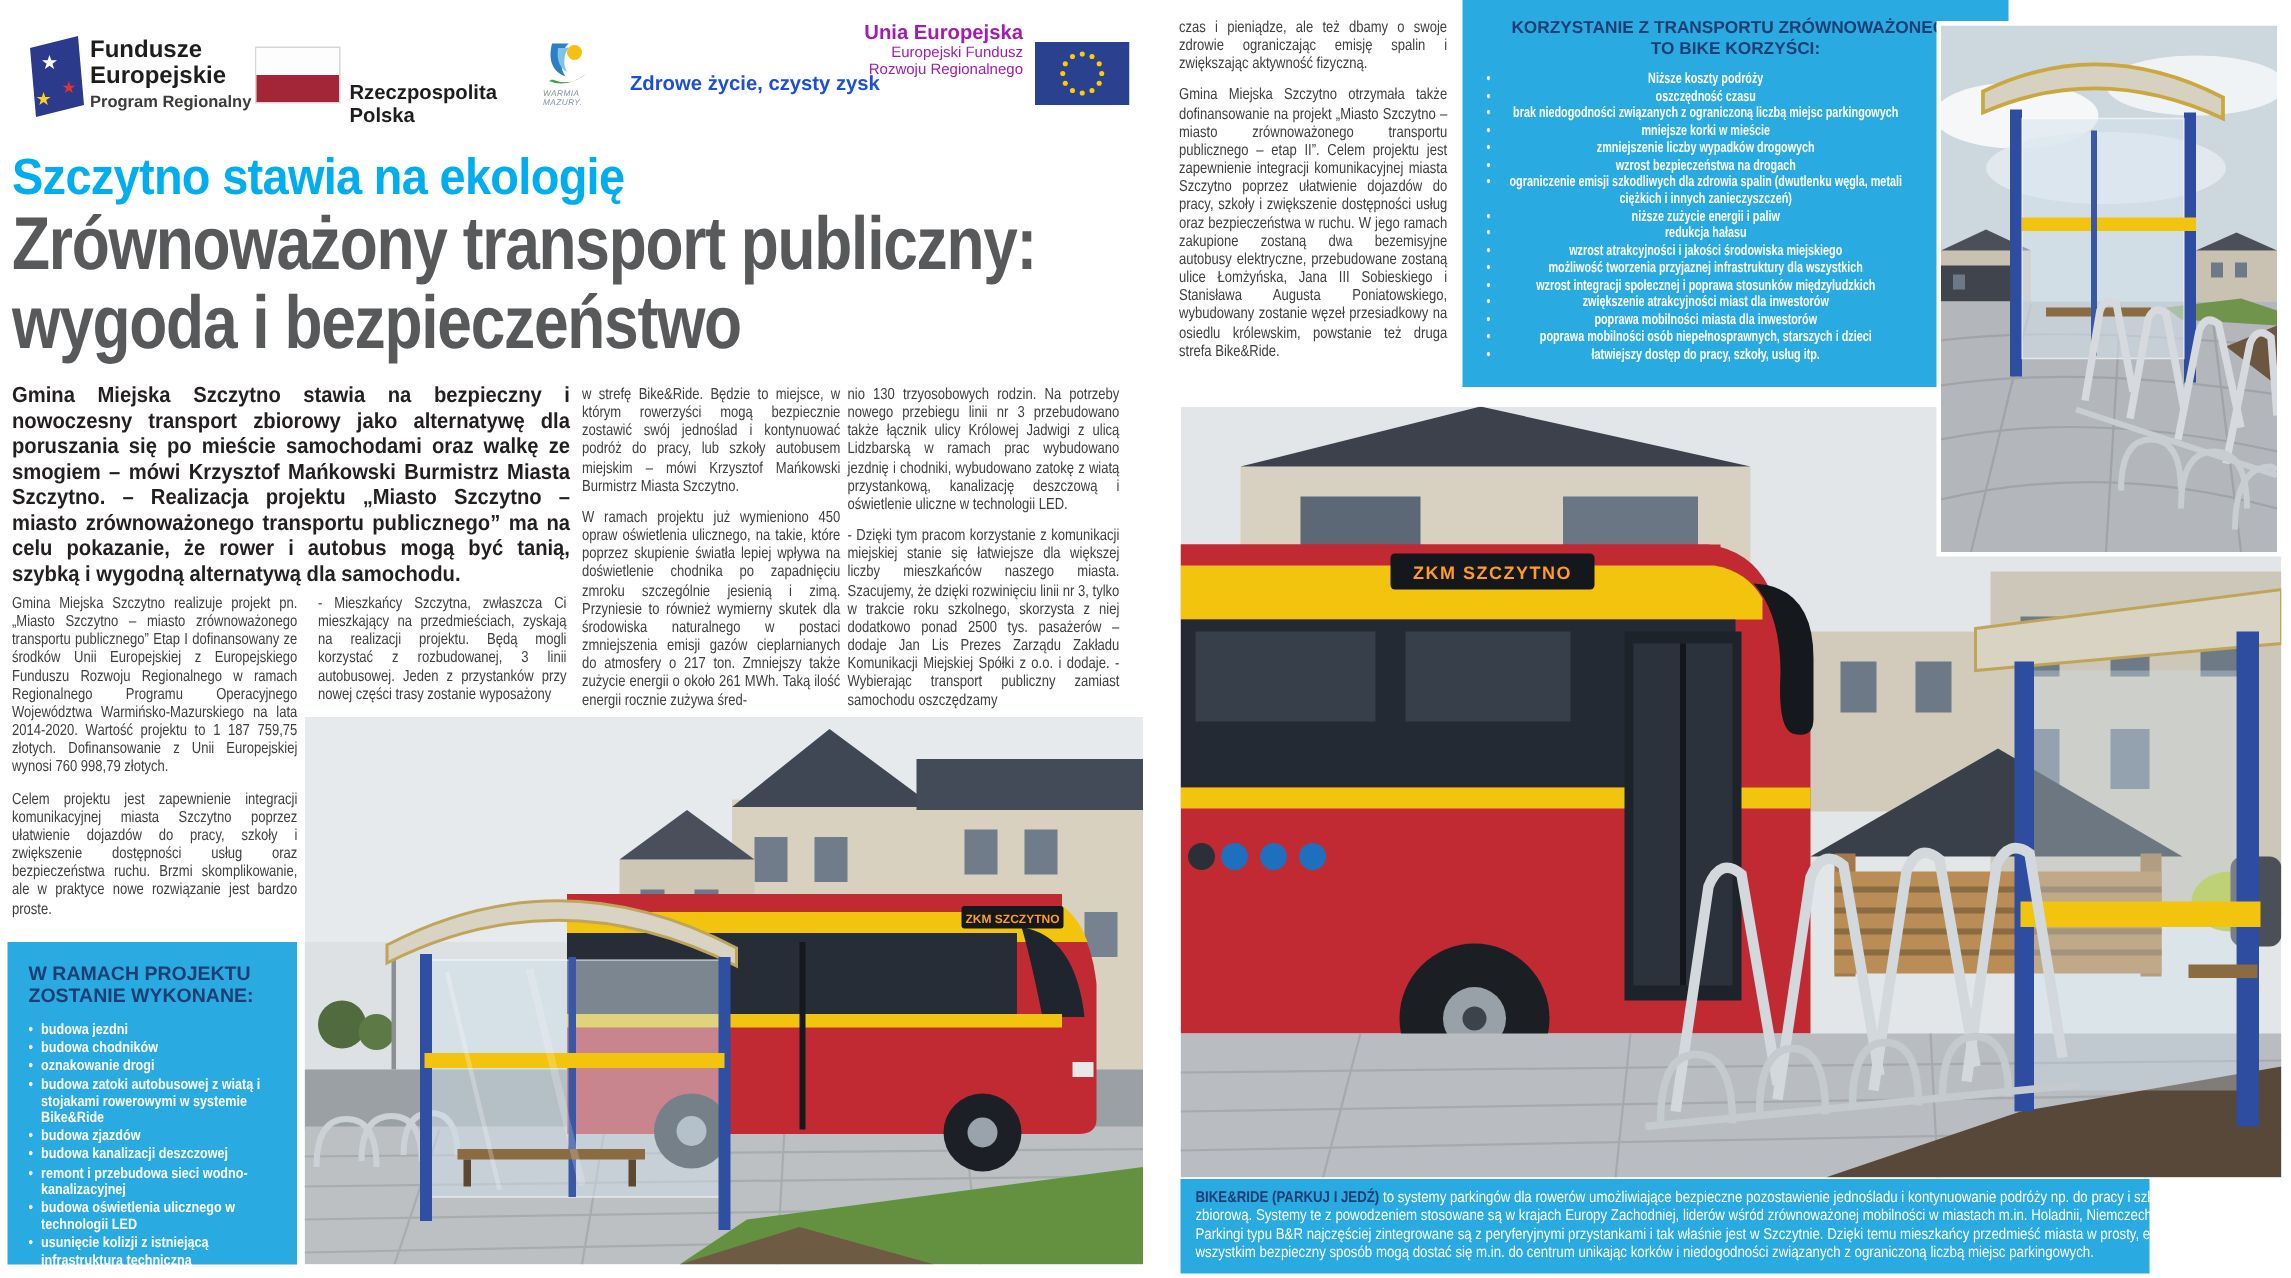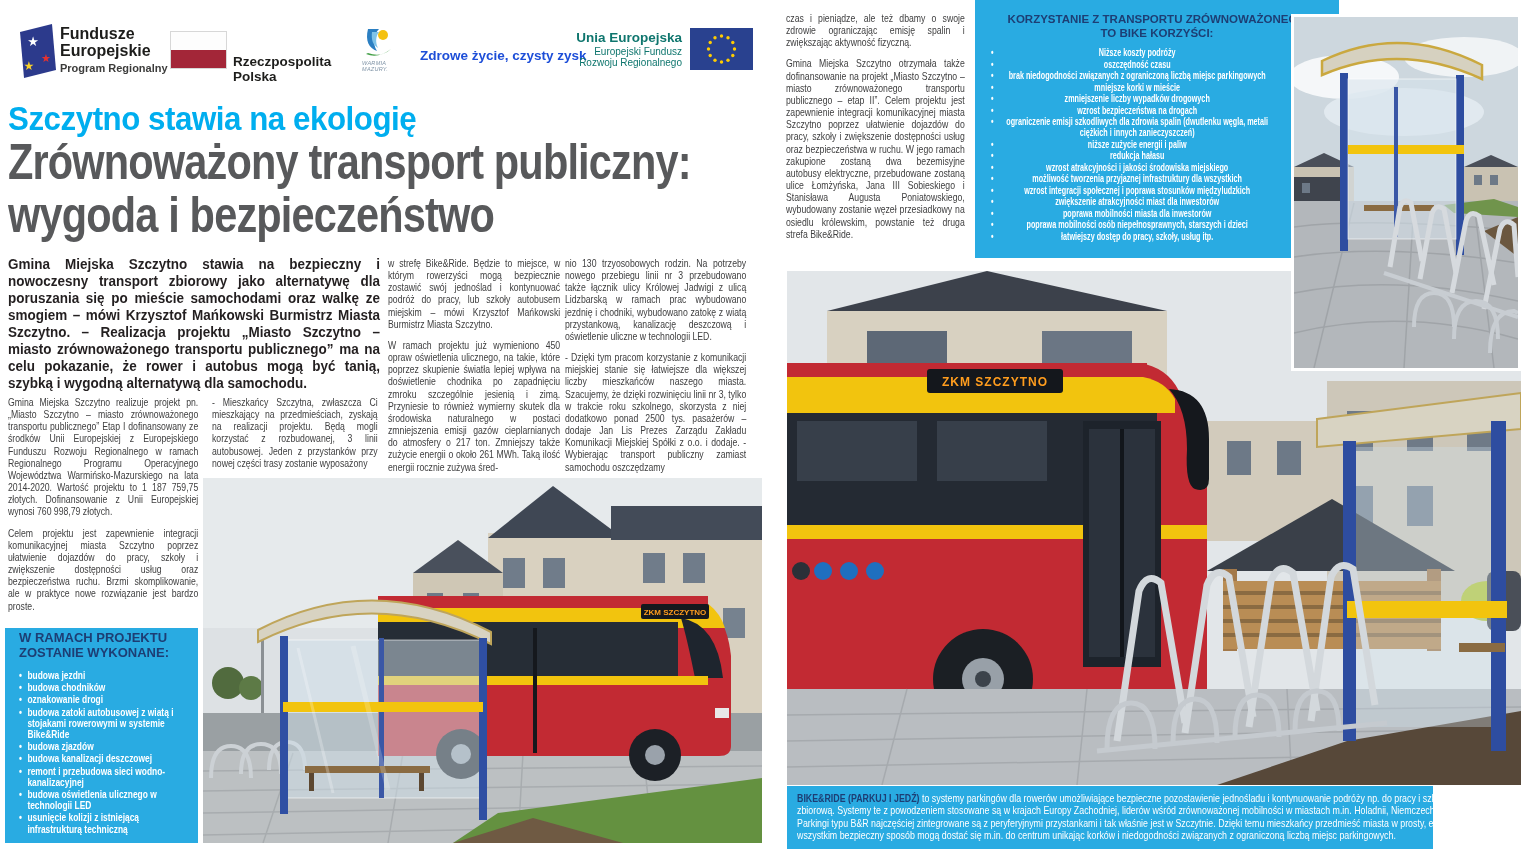--- a/index.html
+++ b/index.html
@@ -11,21 +11,21 @@
   .logo-row{position:absolute;left:0;top:0;width:770px;height:110px;}
   .fe-text{position:absolute;left:60px;top:26px;line-height:1.05;color:#1d1d1b;}
   .fe-text .b{font-size:16px;font-weight:bold;}
   .fe-text .s{font-size:11px;margin-top:3px;color:#3c3c3b;font-weight:bold;}
   .pl-flag{position:absolute;left:170px;top:31px;width:57px;height:38px;border:1px solid #d7d7d7;box-sizing:border-box;}
   .pl-flag .white{height:50%;background:#fdfdfd;}
   .pl-flag .red{height:50%;background:#a32638;}
   .pl-text{position:absolute;left:233px;top:34px;font-size:13.5px;font-weight:bold;line-height:1.1;color:#1d1d1b;margin-top:21px;}
   .wm-name{position:absolute;left:362px;top:60px;font-size:5.5px;font-style:italic;line-height:1.15;color:#7f93a6;letter-spacing:.3px;}
   .wm-tagline{position:absolute;left:408px;top:48px;font-size:13.5px;font-weight:bold;color:#1d4ed8;margin-left:12px;}
-  .eu-text{position:absolute;left:560px;top:30px;width:122px;text-align:right;color:#0f766e;line-height:1.15;}
+  .eu-text{position:absolute;left:560px;top:14px;width:122px;text-align:right;color:#a21caf;line-height:1.15;}
   .eu-text .b{font-size:13.5px;font-weight:bold;}
   .eu-text .s{font-size:10px;}
 
   
   .kicker{position:absolute;left:8px;top:99px;font-size:34px;font-weight:bold;color:#00aeef;
           white-space:nowrap;transform:scaleX(.92);transform-origin:0 0;letter-spacing:-.5px;}
   .headline{position:absolute;left:8px;top:136px;font-size:50px;line-height:53px;font-weight:bold;color:#58595b;
             white-space:nowrap;transform:scaleX(.83);transform-origin:0 0;letter-spacing:-1px;margin:0;}
 
   
@@ -36,21 +36,21 @@
   .body-col p{margin:0 0 9px 0;}
   .col1{left:8px;top:396px;width:232px;}
   .col2{left:212px;top:396px;width:202px;}
   .col3{left:388px;top:257px;width:210px;}
   .col4{left:565px;top:257px;width:221px;}
   .col5{left:786px;top:12px;width:218px;}
 
   
   .cyanbox{position:absolute;background:#29abe2;box-sizing:border-box;}
   .box-title{font-weight:bold;color:#1d3e74;margin:0;}
-  .project-box{left:5px;top:628px;width:193px;height:215px;padding:2px 14px;}
+  .project-box{left:5px;top:628px;width:193px;height:215px;padding:13px 14px;}
   .project-box .box-title{font-size:13px;line-height:15px;}
   .project-box ul{margin:10px 0 0 0;padding:0;list-style:none;width:200px;transform:scaleX(.84);transform-origin:0 0;}
   .project-box li{position:relative;padding-left:10px;font-size:10px;line-height:11.2px;font-weight:bold;color:#ffffff;margin-bottom:1px;}
   .project-box li::before{content:"•";position:absolute;left:0;top:0;color:#ffffff;}
   .benefits-box{left:975px;top:0;width:364px;height:258px;padding:13px 16px;text-align:center;}
   .benefits-box .box-title{font-size:11.5px;line-height:13.5px;}
   .benefits-box ul{margin:7px 0 0 0;padding:0;list-style:none;width:396px;transform:scaleX(.72);transform-origin:0 0;}
   .benefits-box li{position:relative;padding-left:10px;font-size:10px;line-height:11px;font-weight:bold;color:#ffffff;margin-bottom:.5px;}
   .benefits-box li::before{content:"•";position:absolute;left:0;top:0;color:#ffffff;}
 

